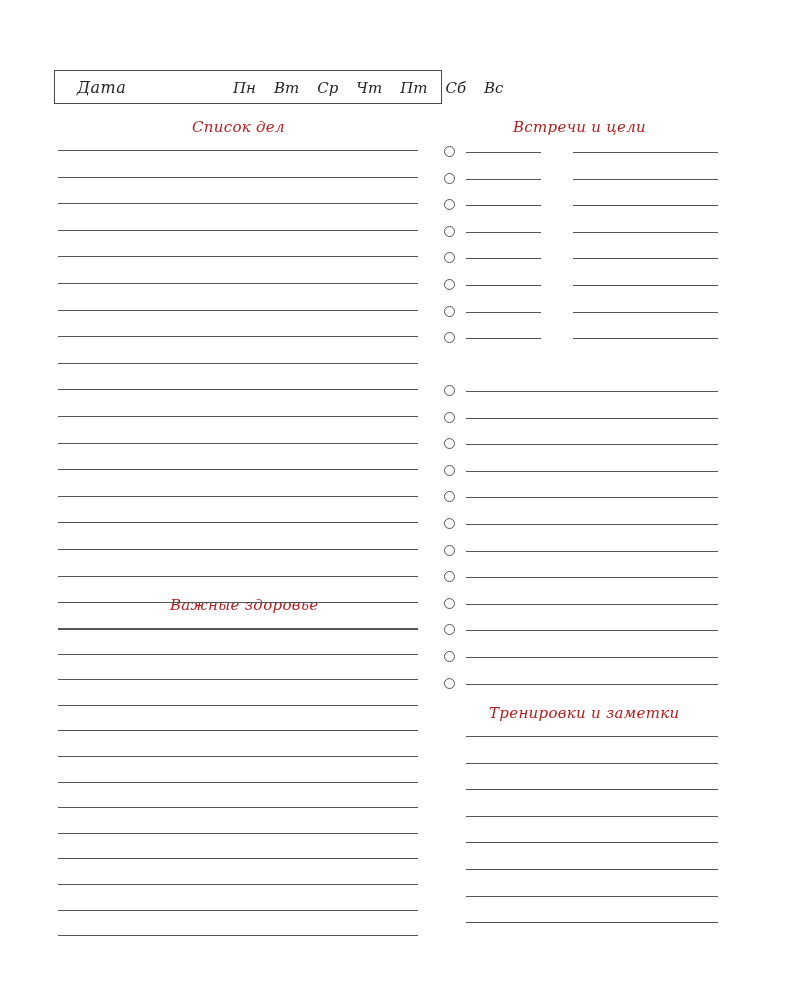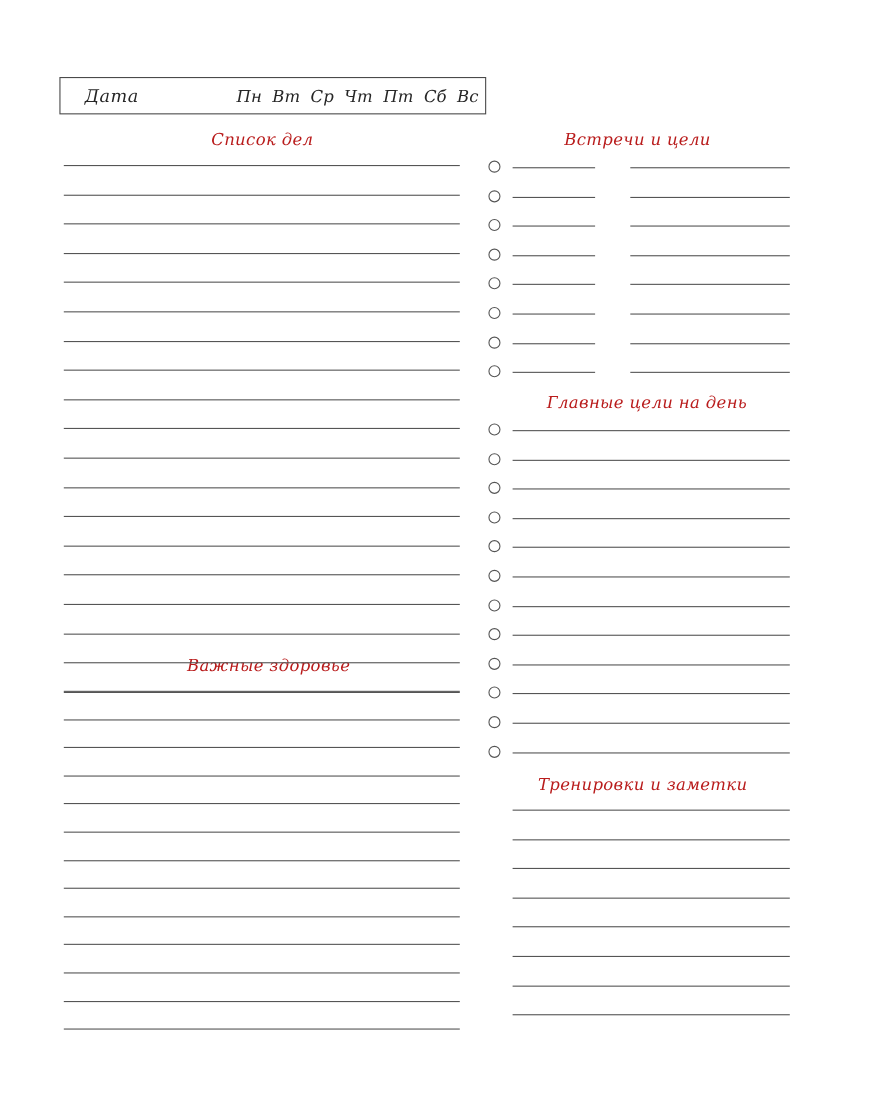--- a/index.html
+++ b/index.html
@@ -50,21 +50,21 @@
     left: 160px;
     top: 8px;
     width: 220px;
     display: flex;
     justify-content: space-between;
     font-size: 15px;
     font-style: italic;
     font-family: "DejaVu Serif", serif;
     color: #262626;
   }
-  .weekday { white-space: nowrap; }
+  .weekday { white-space: nowrap; margin-left: 18px; }
 
   
   .heading {
     position: absolute;
     font-size: 15px;
     font-style: italic;
     font-family: "DejaVu Serif", serif;
     color: #b91c1c;
     white-space: nowrap;
     letter-spacing: 0.3px;
@@ -104,21 +104,20 @@
       <span class="weekday">Ср</span>
       <span class="weekday">Чт</span>
       <span class="weekday">Пт</span>
       <span class="weekday">Сб</span>
       <span class="weekday">Вс</span>
     </div>
   </div>
 
   <div class="heading" style="left:192px; top:118px;">Список дел</div>
   <div class="heading" style="left:513px; top:118px;">Встречи и цели</div>
-  <div class="heading" style="left:497px; top:357px;">Главные цели на день</div>
   <div class="heading" style="left:170px; top:596px;">Важные здоровье</div>
   <div class="heading" style="left:489px; top:704px;">Тренировки и заметки</div>
 
   <div class="group" id="lines-layer">
       <div class="rule" style="left: 58px; top: 150px; width: 360px;"></div>
       <div class="rule" style="left: 58px; top: 176.6px; width: 360px;"></div>
       <div class="rule" style="left: 58px; top: 203.2px; width: 360px;"></div>
       <div class="rule" style="left: 58px; top: 229.8px; width: 360px;"></div>
       <div class="rule" style="left: 58px; top: 256.4px; width: 360px;"></div>
       <div class="rule" style="left: 58px; top: 283px; width: 360px;"></div>

